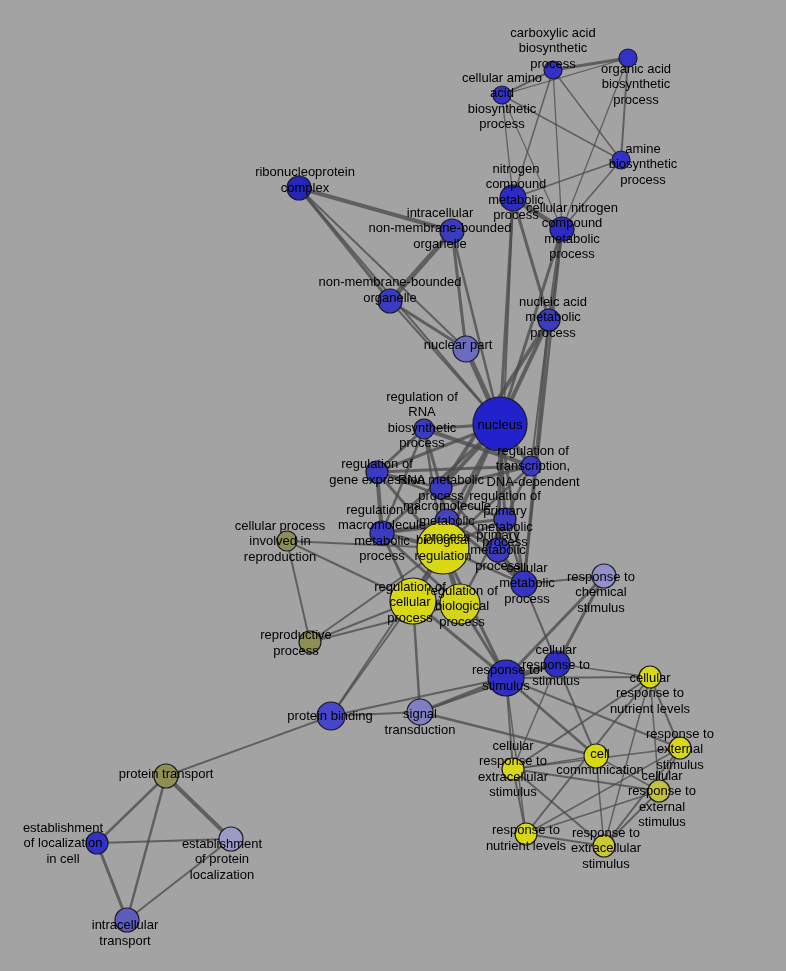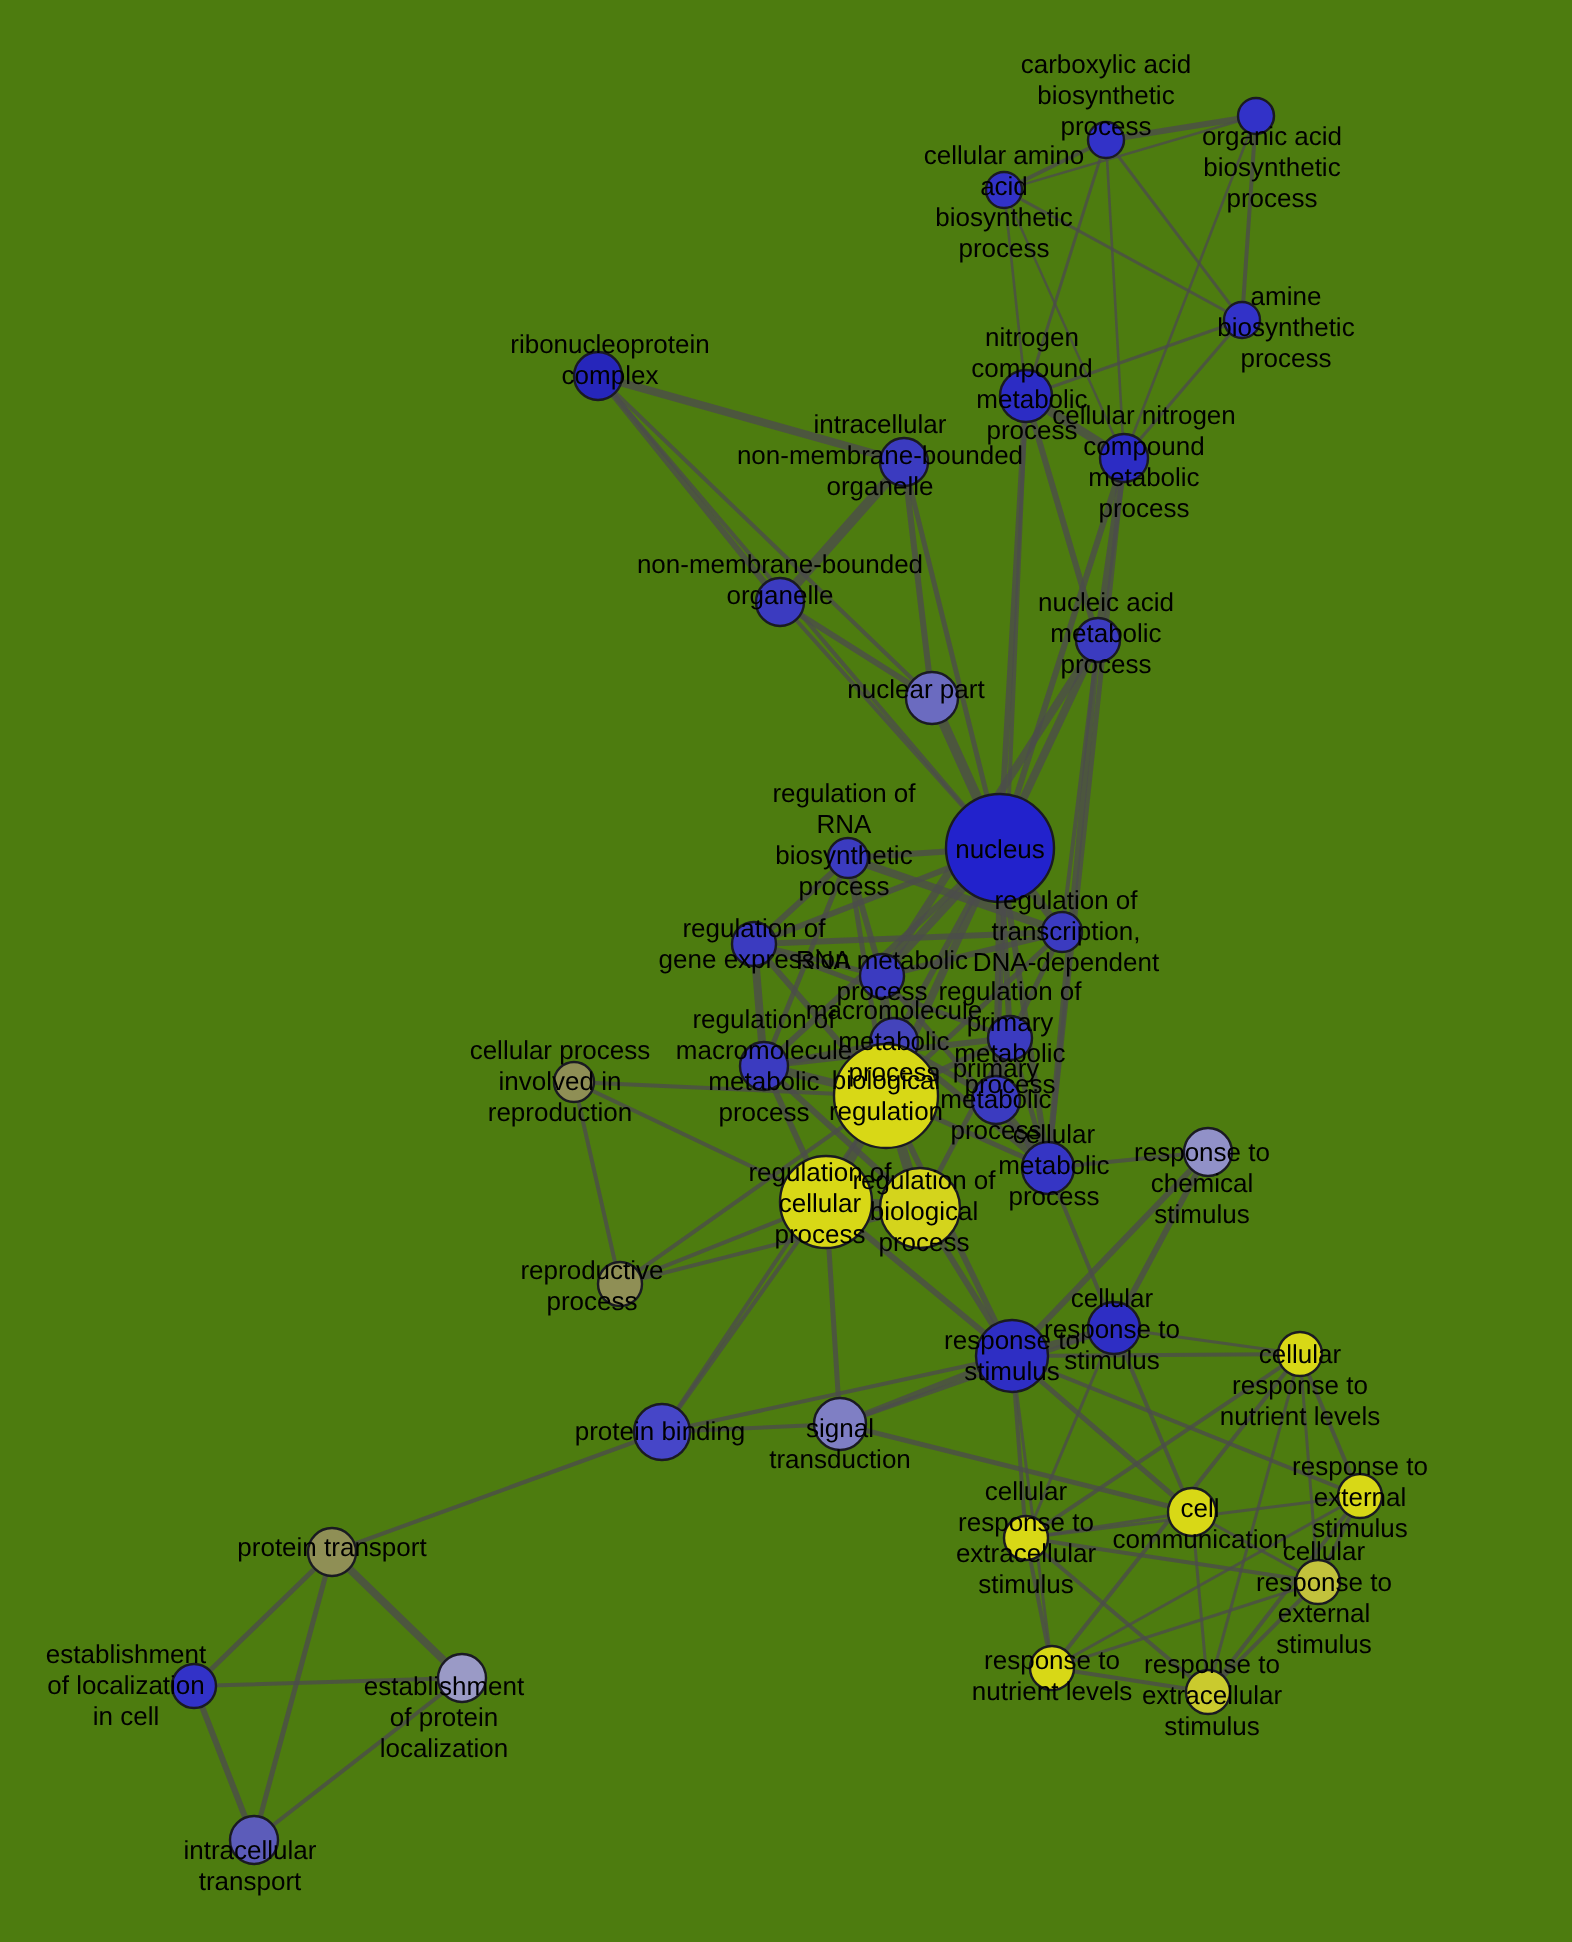--- a/index.html
+++ b/index.html
@@ -5,21 +5,21 @@
   html, body {
     margin: 0;
     padding: 0;
     background: #ffffff;
     font-family: "Liberation Sans", sans-serif;
   }
   #stage {
     position: relative;
     width: 786px;
     height: 971px;
-    background: #4d7c0f;
+    background: #a3a3a3;
     overflow: hidden;
   }
   svg text {
     font-family: "Liberation Sans", sans-serif;
     fill: #000000;
     text-anchor: middle;
   }
 </style>
 </head>
 <body>

